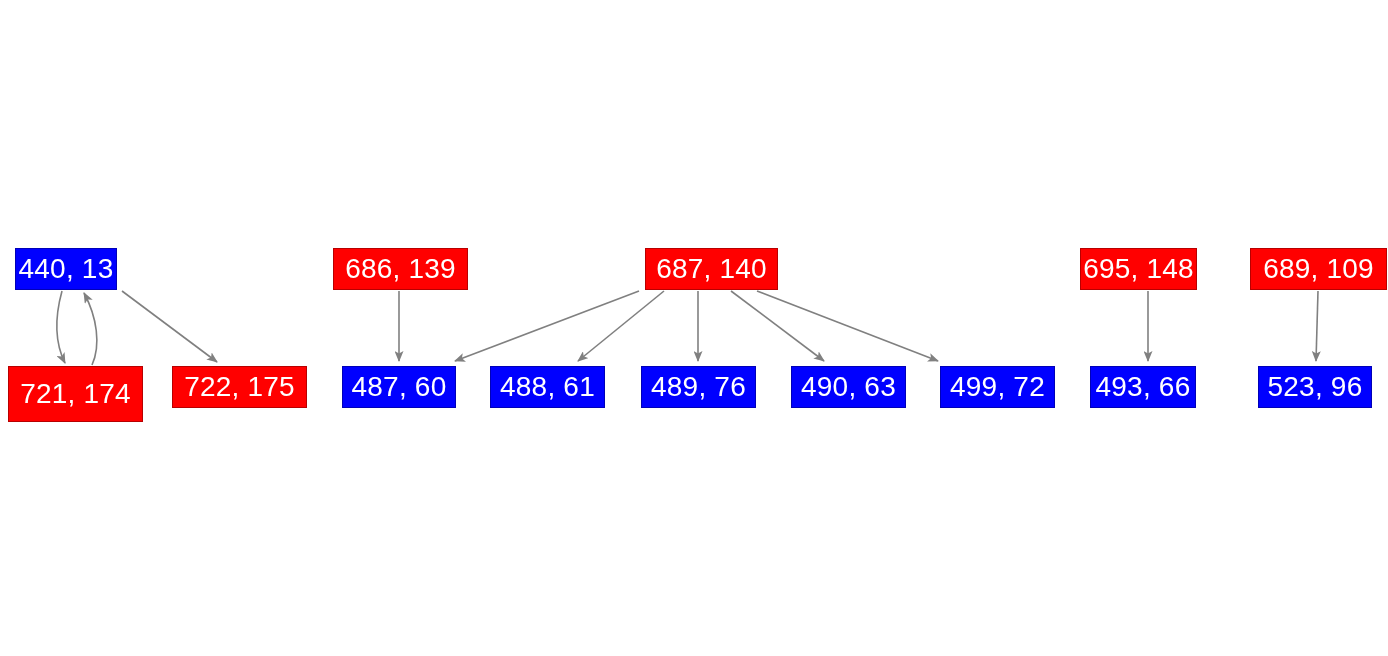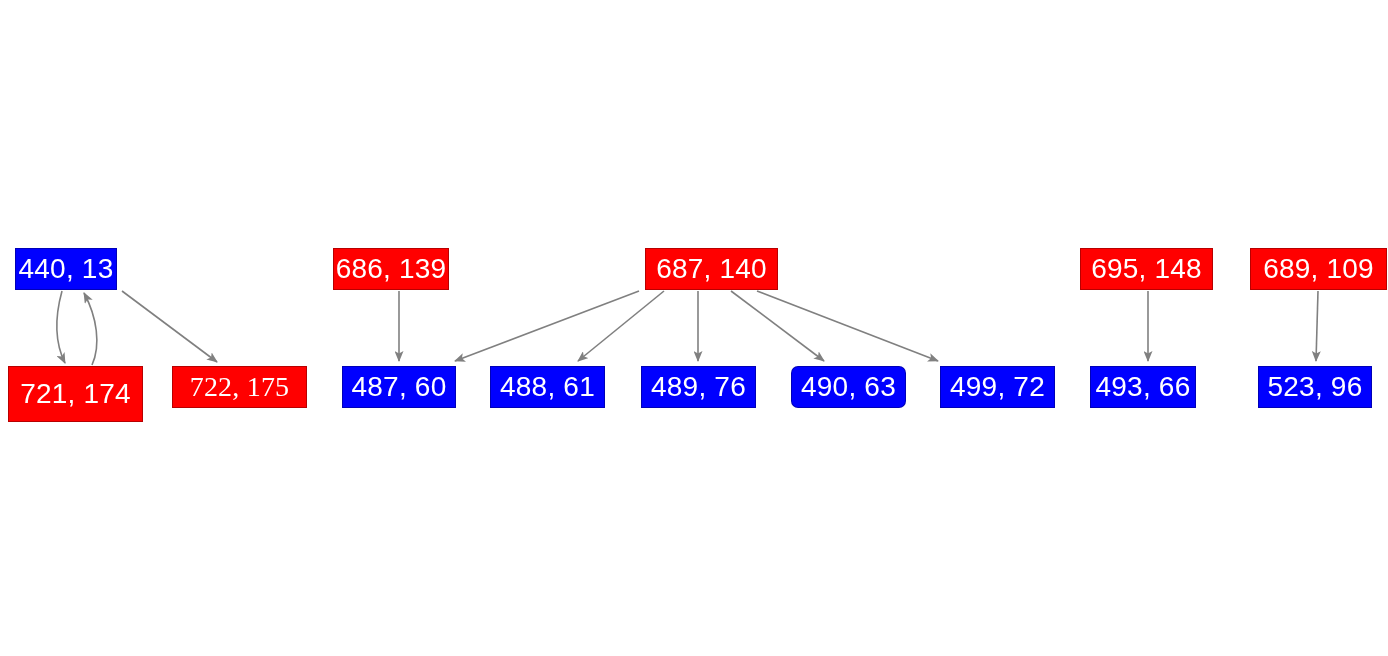--- a/index.html
+++ b/index.html
@@ -75,45 +75,45 @@
       </g>
   </svg>
 
   <div id="node-layer">
       <div class="node blue" style="left: 15px; top: 248px; width: 102px; height: 42px;">
         <span class="node-label">440, 13</span>
       </div>
       <div class="node red" style="left: 8px; top: 366px; width: 135px; height: 56px;">
         <span class="node-label">721, 174</span>
       </div>
-      <div class="node red" style="left: 172px; top: 366px; width: 135px; height: 42px; font-family: Liberation Serif, serif;">
+      <div class="node red" style="left: 172px; top: 366px; width: 135px; height: 42px;">
         <span class="node-label">722, 175</span>
       </div>
-      <div class="node red" style="left: 333px; top: 248px; width: 116px; height: 42px;">
+      <div class="node red" style="left: 333px; top: 248px; width: 135px; height: 42px;">
         <span class="node-label">686, 139</span>
       </div>
       <div class="node red" style="left: 632px; top: 248px; width: 133px; height: 42px; margin-left: 13px;">
         <span class="node-label">687, 140</span>
       </div>
       <div class="node blue" style="left: 342px; top: 366px; width: 114px; height: 42px;">
         <span class="node-label">487, 60</span>
       </div>
       <div class="node blue" style="left: 490px; top: 366px; width: 115px; height: 42px;">
         <span class="node-label">488, 61</span>
       </div>
       <div class="node blue" style="left: 641px; top: 366px; width: 115px; height: 42px;">
         <span class="node-label">489, 76</span>
       </div>
-      <div class="node blue" style="left: 791px; top: 366px; width: 115px; height: 42px; border-radius: 7px;">
+      <div class="node blue" style="left: 791px; top: 366px; width: 115px; height: 42px;">
         <span class="node-label">490, 63</span>
       </div>
       <div class="node blue" style="left: 940px; top: 366px; width: 115px; height: 42px;">
         <span class="node-label">499, 72</span>
       </div>
-      <div class="node red" style="left: 1080px; top: 248px; width: 133px; height: 42px;">
+      <div class="node red" style="left: 1080px; top: 248px; width: 117px; height: 42px;">
         <span class="node-label">695, 148</span>
       </div>
       <div class="node blue" style="left: 1090px; top: 366px; width: 106px; height: 42px;">
         <span class="node-label">493, 66</span>
       </div>
       <div class="node red" style="left: 1250px; top: 248px; width: 137px; height: 42px;">
         <span class="node-label">689, 109</span>
       </div>
       <div class="node blue" style="left: 1258px; top: 366px; width: 114px; height: 42px;">
         <span class="node-label">523, 96</span>

